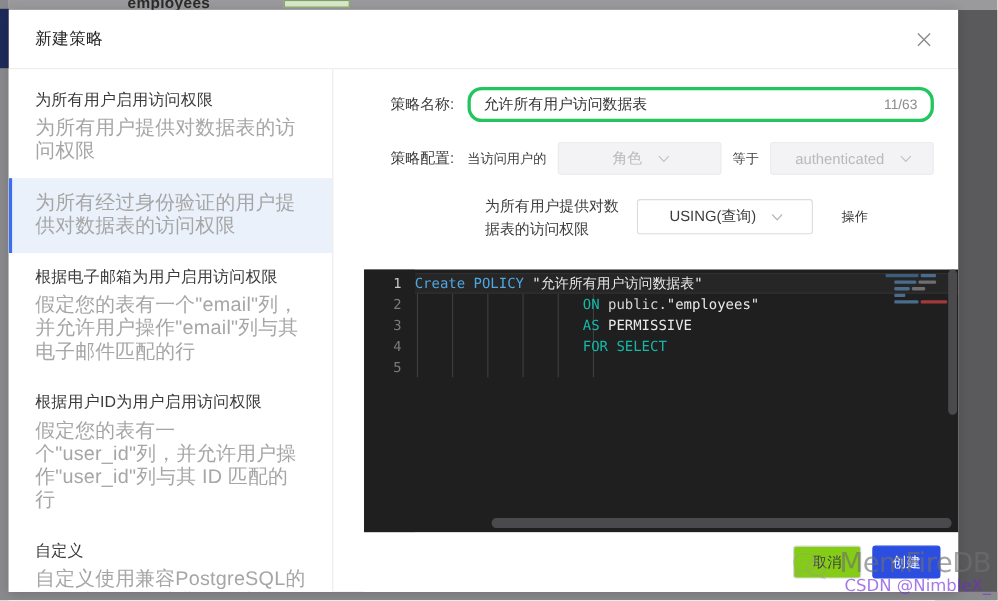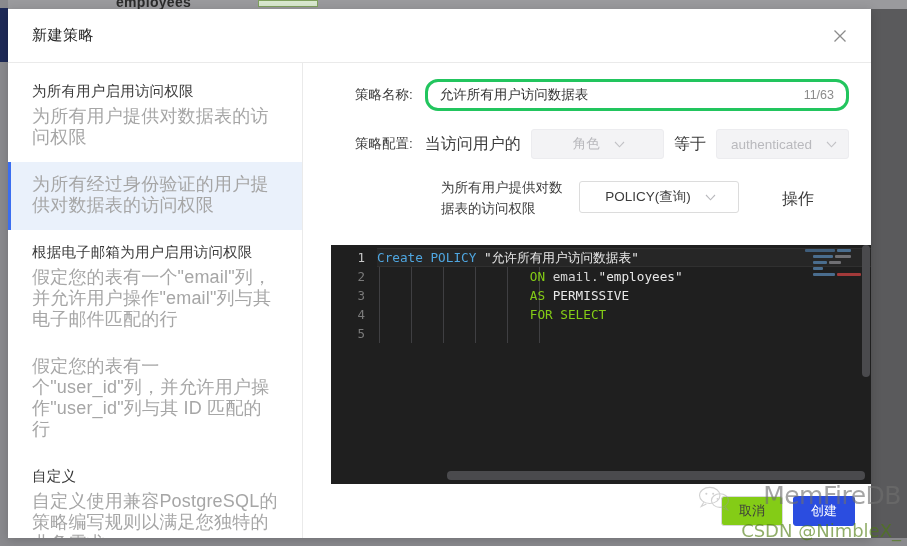--- a/index.html
+++ b/index.html
@@ -206,21 +206,21 @@
     padding: 0;
   }
   .char-count {
     font-size: 12.5px;
     color: #8c8c8c;
     margin-left: 8px;
     white-space: nowrap;
   }
 
   .inline-text {
-    font-size: 16px;
+    font-size: 12px;
     color: #3c3c3c;
     white-space: nowrap;
   }
   .select-box {
     height: 30px;
     border-radius: 3px;
     display: flex;
     align-items: center;
     justify-content: center;
     padding: 0 9px 0 12px;
@@ -304,21 +304,21 @@
     pointer-events: none;
   }
   .indent-guides i {
     position: absolute;
     top: 19px;
     width: 1px;
     height: 76px;
     background: #3f3f42;
     display: block;
   }
-  .kw  { color: #84cc16; }
+  .kw  { color: #14b8a6; }
   .kw2 { color: #4fa6e0; }
   .str { color: #e8e8e8; }
   .strq{ color: #ef4b4b; }
   .id  { color: #d4d4d4; }
   .pun { color: #d4d4d4; }
   .op  { color: #569cd6; }
 
   .minimap {
     position: absolute;
     right: 8px; top: 0;
@@ -403,23 +403,23 @@
     line-height: 1;
   }
   .wm-main {
     font-size: 25px;
     color: #6f6f6f;
     letter-spacing: -.5px;
     font-family: "DejaVu Sans", sans-serif;
     white-space: nowrap;
   }
   .wm-sub {
-    font-size: 18px;
-    color: #4d7c0f;
-    margin-top: 14px;
+    font-size: 15px;
+    color: #6d28d9;
+    margin-top: 1px;
     white-space: nowrap;
     font-family: "DejaVu Sans", sans-serif;
   }
   .wm-chat {
     position: absolute;
     left: -44px;
     top: 2px;
     width: 34px; height: 26px;
     opacity: .75;
   }
@@ -462,20 +462,21 @@
         <div class="tpl-item active">
           <div class="tpl-desc">为所有经过身份验证的用户提供对数据表的访问权限</div>
         </div>
 
         <div class="tpl-item">
           <div class="tpl-title">根据电子邮箱为用户启用访问权限</div>
           <div class="tpl-desc">假定您的表有一个"email"列，并允许用户操作"email"列与其电子邮件匹配的行</div>
         </div>
 
         <div class="tpl-item">
+          <div class="tpl-title">根据用户ID为用户启用访问权限</div>
           <div class="tpl-desc">假定您的表有一个"user_id"列，并允许用户操作"user_id"列与其 ID 匹配的行</div>
         </div>
 
         <div class="tpl-item">
           <div class="tpl-title">自定义</div>
           <div class="tpl-desc">自定义使用兼容PostgreSQL的策略编写规则以满足您独特的业务需求</div>
         </div>
 
       </div>
 
@@ -514,29 +515,29 @@
                   </svg>
               </span>
             </div>
           </div>
 
           <div class="form-row row2">
             <div style="flex:0 0 86px"></div>
             <div class="row2-wrap-text">为所有用户提供对数据表的访问权限</div>
 
             <div class="select-box enabled" style="width:160px;height:32px;margin-top:4px">
-              <span class="select-value">POLICY(查询)</span>
+              <span class="select-value">USING(查询)</span>
               <span class="chev">
                 <svg width="11" height="7" viewBox="0 0 11 7">
                     <path d="M1 1 L5.5 5.8 L10 1" stroke="#b9b9bd" stroke-width="1.1" fill="none"></path>
                   </svg>
               </span>
             </div>
 
-            <div class="inline-text" style="margin-left:43px;margin-top:12px">操作</div>
+            <div class="inline-text" style="margin-left:26px;margin-top:12px">操作</div>
           </div>
 
         </div>
 
         <div class="editor">
           <div class="gutter">
             <div class="cur">1</div>
             <div>2</div>
             <div>3</div>
             <div>4</div>
@@ -546,21 +547,21 @@
           <div class="code-area">
             <div class="indent-guides">
               <i style="left:2px"></i>
                 <i style="left:34px"></i>
                 <i style="left:66px"></i>
               <i style="left:98px"></i>
                 <i style="left:130px"></i>
                 <i style="left:162px"></i>
             </div>
             <div class="code-line cur"><span class="kw2">Create </span><span class="kw2">POLICY </span><span class="str">"允许所有用户访问数据表"</span></div>
-            <div class="code-line"><span class="pun">                    </span><span class="kw">ON </span><span class="id">email.</span><span class="str">"employees"</span></div>
+            <div class="code-line"><span class="pun">                    </span><span class="kw">ON </span><span class="id">public.</span><span class="str">"employees"</span></div>
             <div class="code-line"><span class="pun">                    </span><span class="kw">AS </span><span class="str">PERMISSIVE</span></div>
             <div class="code-line"><span class="pun">                    </span><span class="kw">FOR </span><span class="kw">SELECT</span></div>
 
             <div class="editor-hscroll"></div>
           </div>
 
           <div class="minimap">
             <span style="left:0;top:4px;width:30px;background:#3f5d7a"></span>
             <span style="left:32px;top:4px;width:14px;background:#4a6d8e"></span>
             <span style="left:8px;top:10px;width:20px;background:#4a6d8e"></span>

